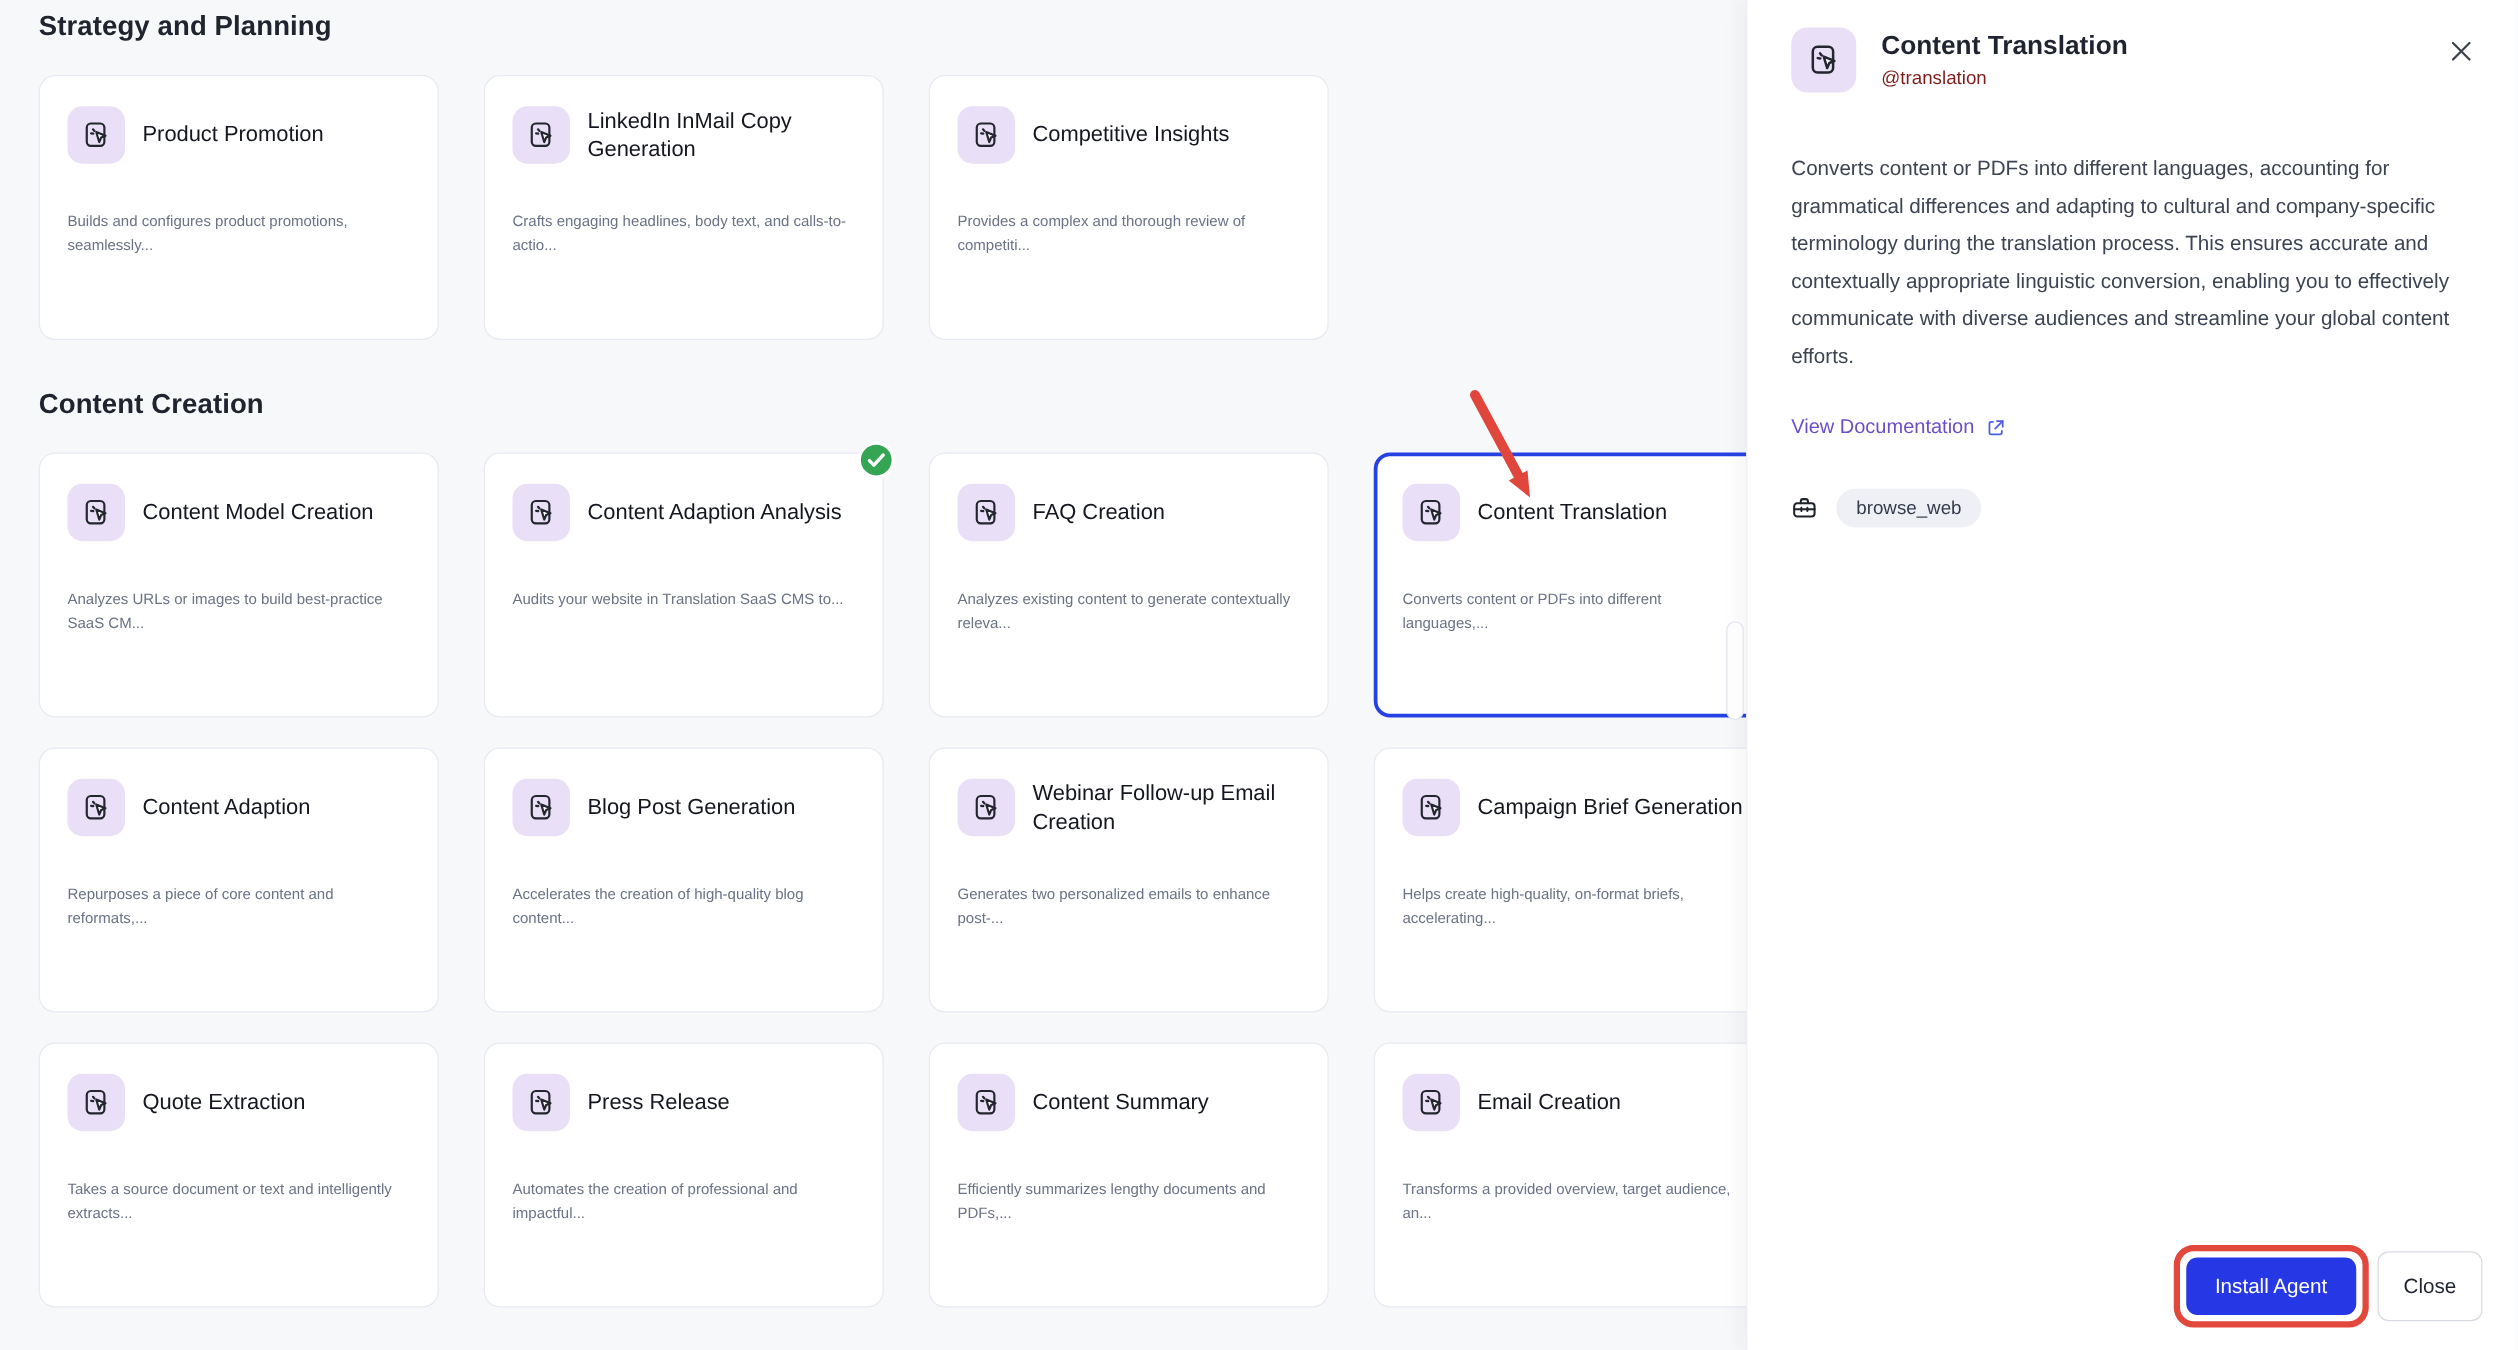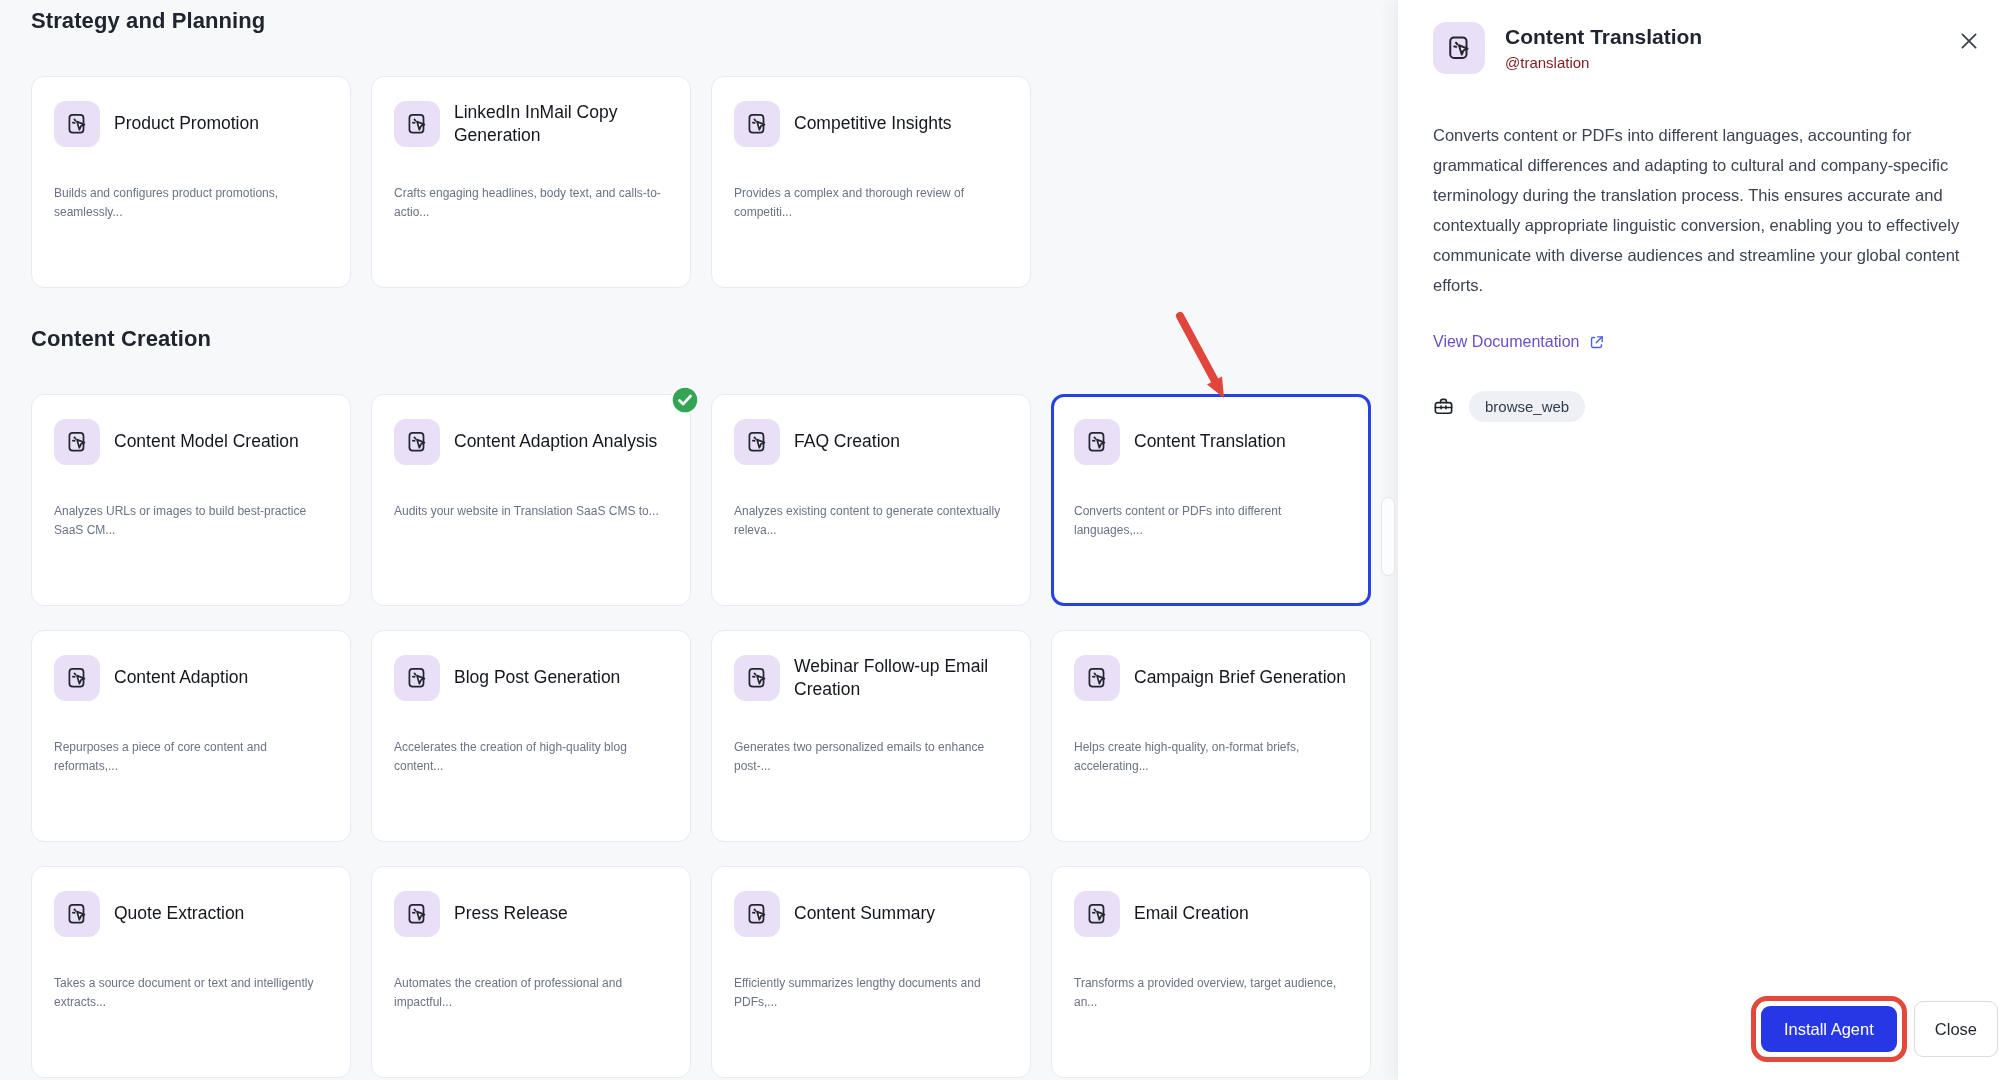--- a/index.html
+++ b/index.html
@@ -3,21 +3,21 @@
 <meta charset="utf-8">
 <style>
   * { margin:0; padding:0; box-sizing:border-box; }
   html,body { width:2014px; height:1080px; overflow:hidden;
     font-family:"Liberation Sans", sans-serif; background:#F7F8FA; }
 
   
   .main { position:absolute; left:0; top:0; width:1397px; height:792px;
     background:#F7F8FA; padding:8px 0 0 31px; }
   .section-header { font-size:22px; font-weight:700; color:#20242E; letter-spacing:.1px; }
-  .grid { display:grid; grid-template-columns:repeat(4,320px); gap:24px 20px; margin-top:42px; }
+  .grid { display:grid; grid-template-columns:repeat(4,320px); gap:24px 36px; margin-top:26px; }
   .section-2 { margin-top:38px; }
 
   .card { position:relative; width:320px; height:212px; background:#FFFFFF;
     border:1px solid #E9EAF1; border-radius:13px; padding:24px 22px; cursor:pointer; }
   .card.selected { border:3px solid #2742E3; padding:22px 20px; }
   .card-head { display:flex; align-items:center; gap:14px; height:46px; }
   .chip { flex:0 0 46px; width:46px; height:46px; border-radius:12px; background:#E9DFF6;
     display:flex; align-items:center; justify-content:center; }
   .chip svg { width:26px; height:26px; }
   .card-title { font-size:17.5px; font-weight:500; color:#14171F; line-height:1.34; }
@@ -48,21 +48,21 @@
 
   .doc-link { display:flex; align-items:center; gap:9px; margin:33px 0 0 35px;
     font-size:16px; font-weight:500; color:#6B4EC8; cursor:pointer; width:max-content; }
   .doc-link svg { width:17px; height:17px; }
 
   .tool-row { display:flex; align-items:center; gap:14px; margin:40px 0 0 34px; }
   .tool-row > svg { width:23px; height:23px; }
   .tool-pill { background:#EEF0F5; border-radius:999px; padding:7px 16px;
     font-size:15px; font-weight:500; color:#333B4C; }
 
-  .panel-footer { position:absolute; right:16px; bottom:18px; display:flex;
+  .panel-footer { position:absolute; right:28px; bottom:18px; display:flex;
     align-items:center; gap:7px;justify-content:space-between; }
   .install-ring { border:5px solid #E2483C; border-radius:16px; padding:5px; }
   .btn-install { background:#2638E6; color:#FFFFFF; border:none; border-radius:9px;
     height:46px; padding:0 23px; font-size:16.5px; font-weight:500;
     font-family:"Liberation Sans",sans-serif; cursor:pointer; }
   .btn-close { background:#FFFFFF; color:#1F242E; border:1px solid #D8DBE1; border-radius:9px;
     height:56px; padding:0 20px; font-size:16.5px; font-weight:500;
     font-family:"Liberation Sans",sans-serif; cursor:pointer; }
 </style>
 </head>

